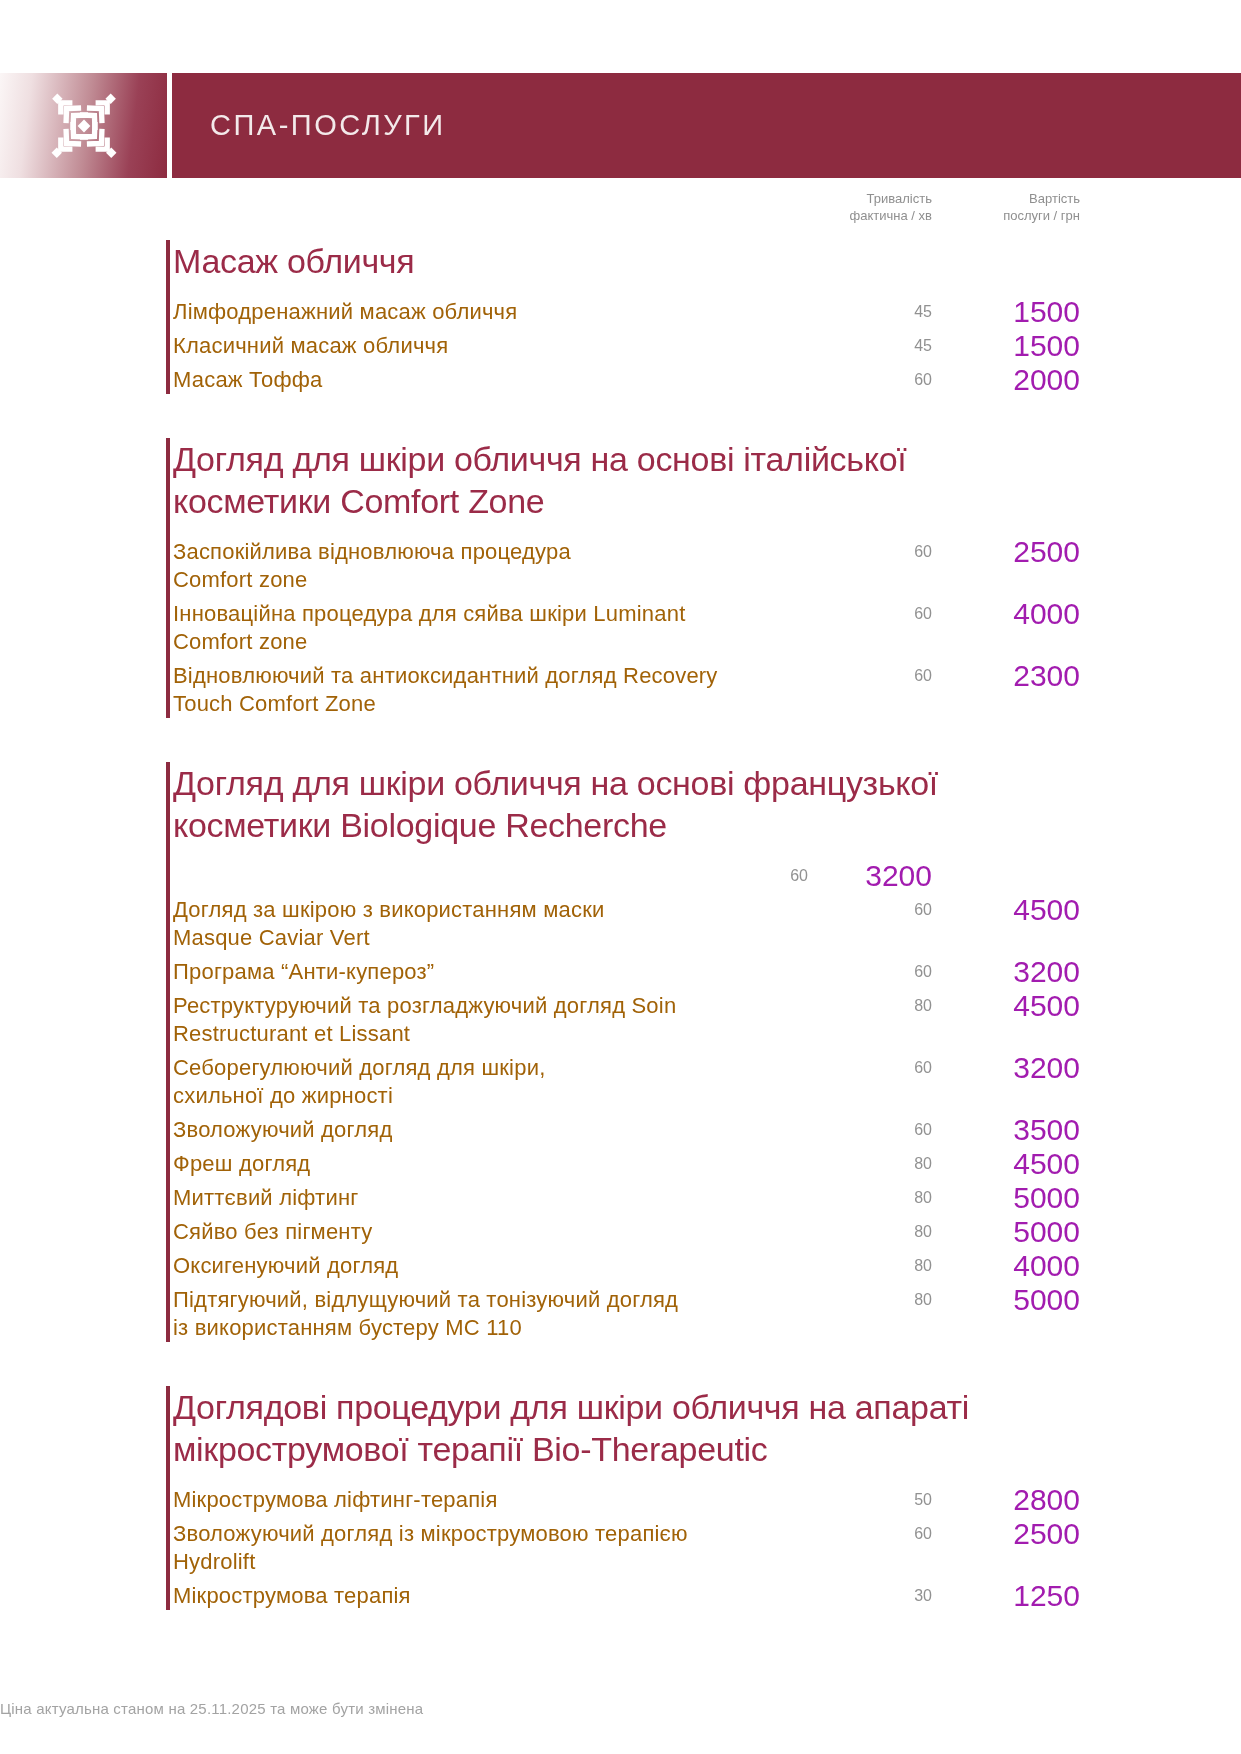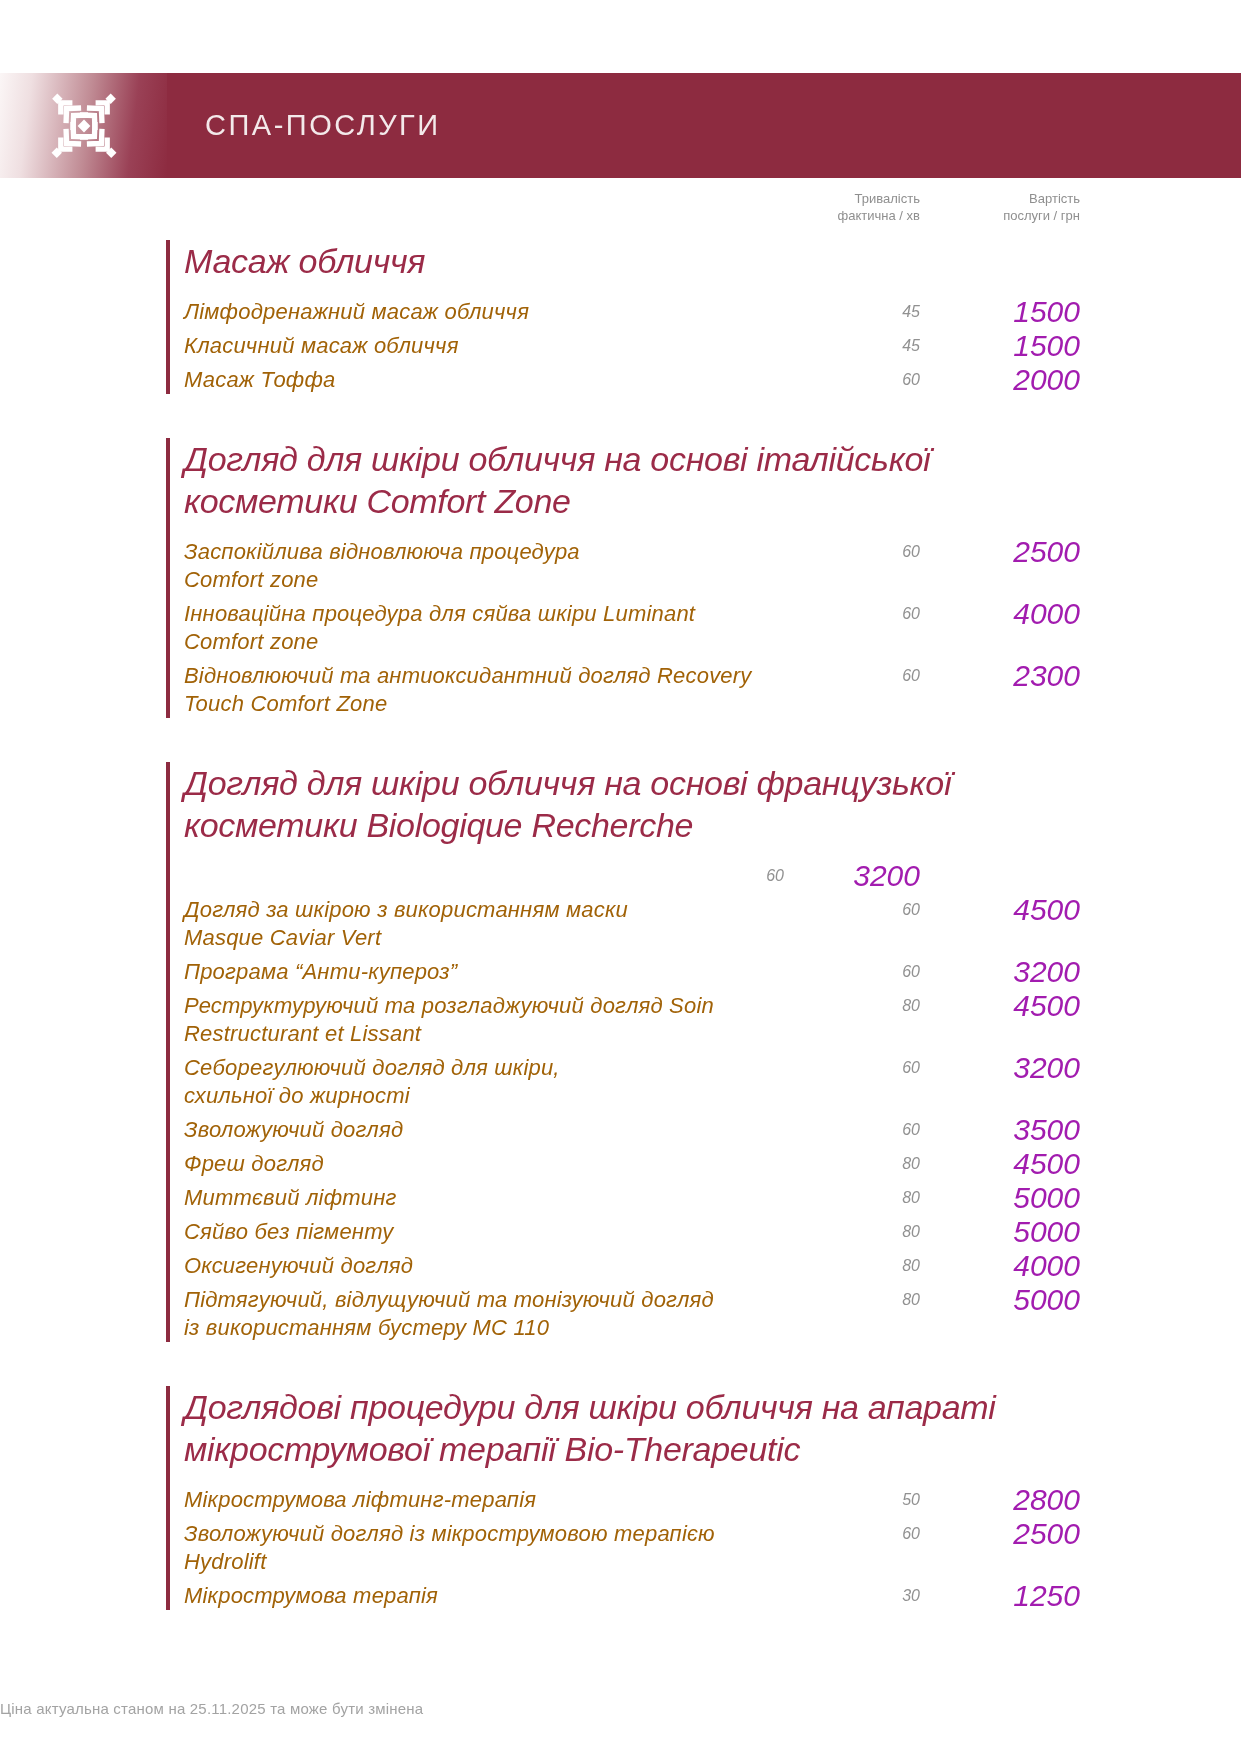--- a/index.html
+++ b/index.html
@@ -18,60 +18,59 @@
     position:absolute;left:0;top:73px;right:0;height:105px;
     display:flex;align-items:stretch;
   }
   .logo-block{
     width:167px;flex:0 0 167px;
     background:linear-gradient(97deg,#fbf6f6 0%,#efdfe1 18%,#c08b94 52%,#9a4156 78%,var(--maroon,#8d2b40) 100%);
     display:flex;align-items:center;justify-content:center;
   }
   .logo-ornament{width:82px;height:82px;}
   .header-bar{
-    flex:1 1 auto;
+    flex:1 1 auto;margin-left:5px;
     background:var(--maroon,#8d2b40);
     display:flex;align-items:center;
   }
   .header-title{
     color:#f3e9ea;
     font-size:29px;
     letter-spacing:2.5px;
     font-weight:400;
     padding-left:38px;
     white-space:nowrap;
   }
 
   
   .content{
     position:absolute;left:166px;top:190px;width:914px;
   }
   .grid-row{
     display:grid;
     grid-template-columns:1fr 120px 144px;
-    column-gap:16px;
+    column-gap:4px;
     align-items:start;
   }
   .col-headers{
     padding-left:18px;
     margin-bottom:16px;
   }
   .col-header{
     color:#8f8f8f;
     font-size:13px;
     line-height:17px;
     text-align:right;
     white-space:pre-line;
   }
 
   .section{
     border-left:4px solid var(--maroon,#8d2b40);
-    padding-left:14px;
+    padding-left:3px;
     margin-bottom:44px;
-    font-style:italic;
   }
   .section-title{
     margin:0 0 16px 0;
     color:var(--title,#9b2b48);
     font-size:34px;
     line-height:42px;
     font-weight:500;
     letter-spacing:-0.3px;
     white-space:pre-line;
   }

